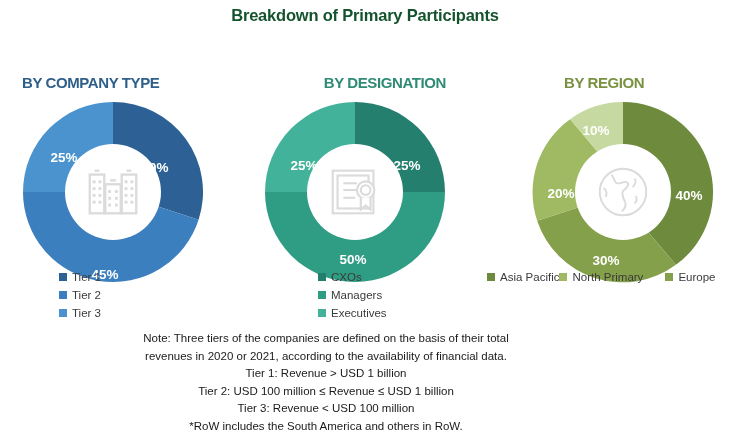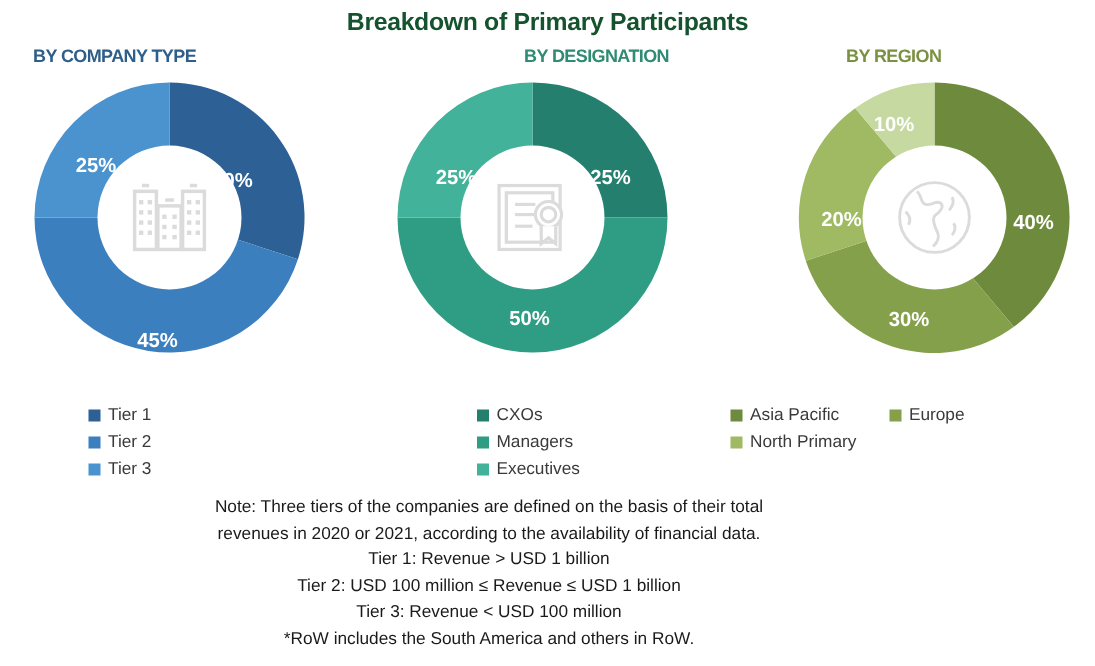--- a/index.html
+++ b/index.html
@@ -28,24 +28,25 @@
     font-size: 16.5px;
     font-weight: bold;
     color: #14532d;
     letter-spacing: -0.2px;
   }
   .panel {
     position: absolute;
     top: 30px;
   }
   .panel-title {
-    font-size: 12px;
+    font-size: 15px;
     font-weight: bold;
     letter-spacing: -0.4px;
     text-align: left;
+    margin-top: 44px;
   }
   #panel-company { left: 22px; width: 220px; }
   #panel-designation { left: 252px; width: 230px; }
   #panel-region { left: 500px; width: 230px; }
   #panel-designation .panel-title { text-align: right; padding-right: 36px; }
   #panel-region .panel-title { padding-left: 64px; }
 
   .donut-wrap {
     position: relative;
     width: 190px;
@@ -92,21 +93,21 @@
   }
   .legend-swatch {
     width: 8px;
     height: 8px;
     margin-right: 5px;
     flex: none;
   }
   .legend-cols {
     display: flex;
   }
-  .legend-col { display: flex; flex-direction: column; }
+  .legend-col { display: flex; }
   .legend-col.second { margin-left: 22px; }
 
   #legend-company { left: 59px; top: 268px; }
   #legend-designation { left: 318px; top: 268px; }
   #legend-region { left: 487px; top: 268px; }
 
   .note {
     position: absolute;
     left: 0;
     top: 330px;

